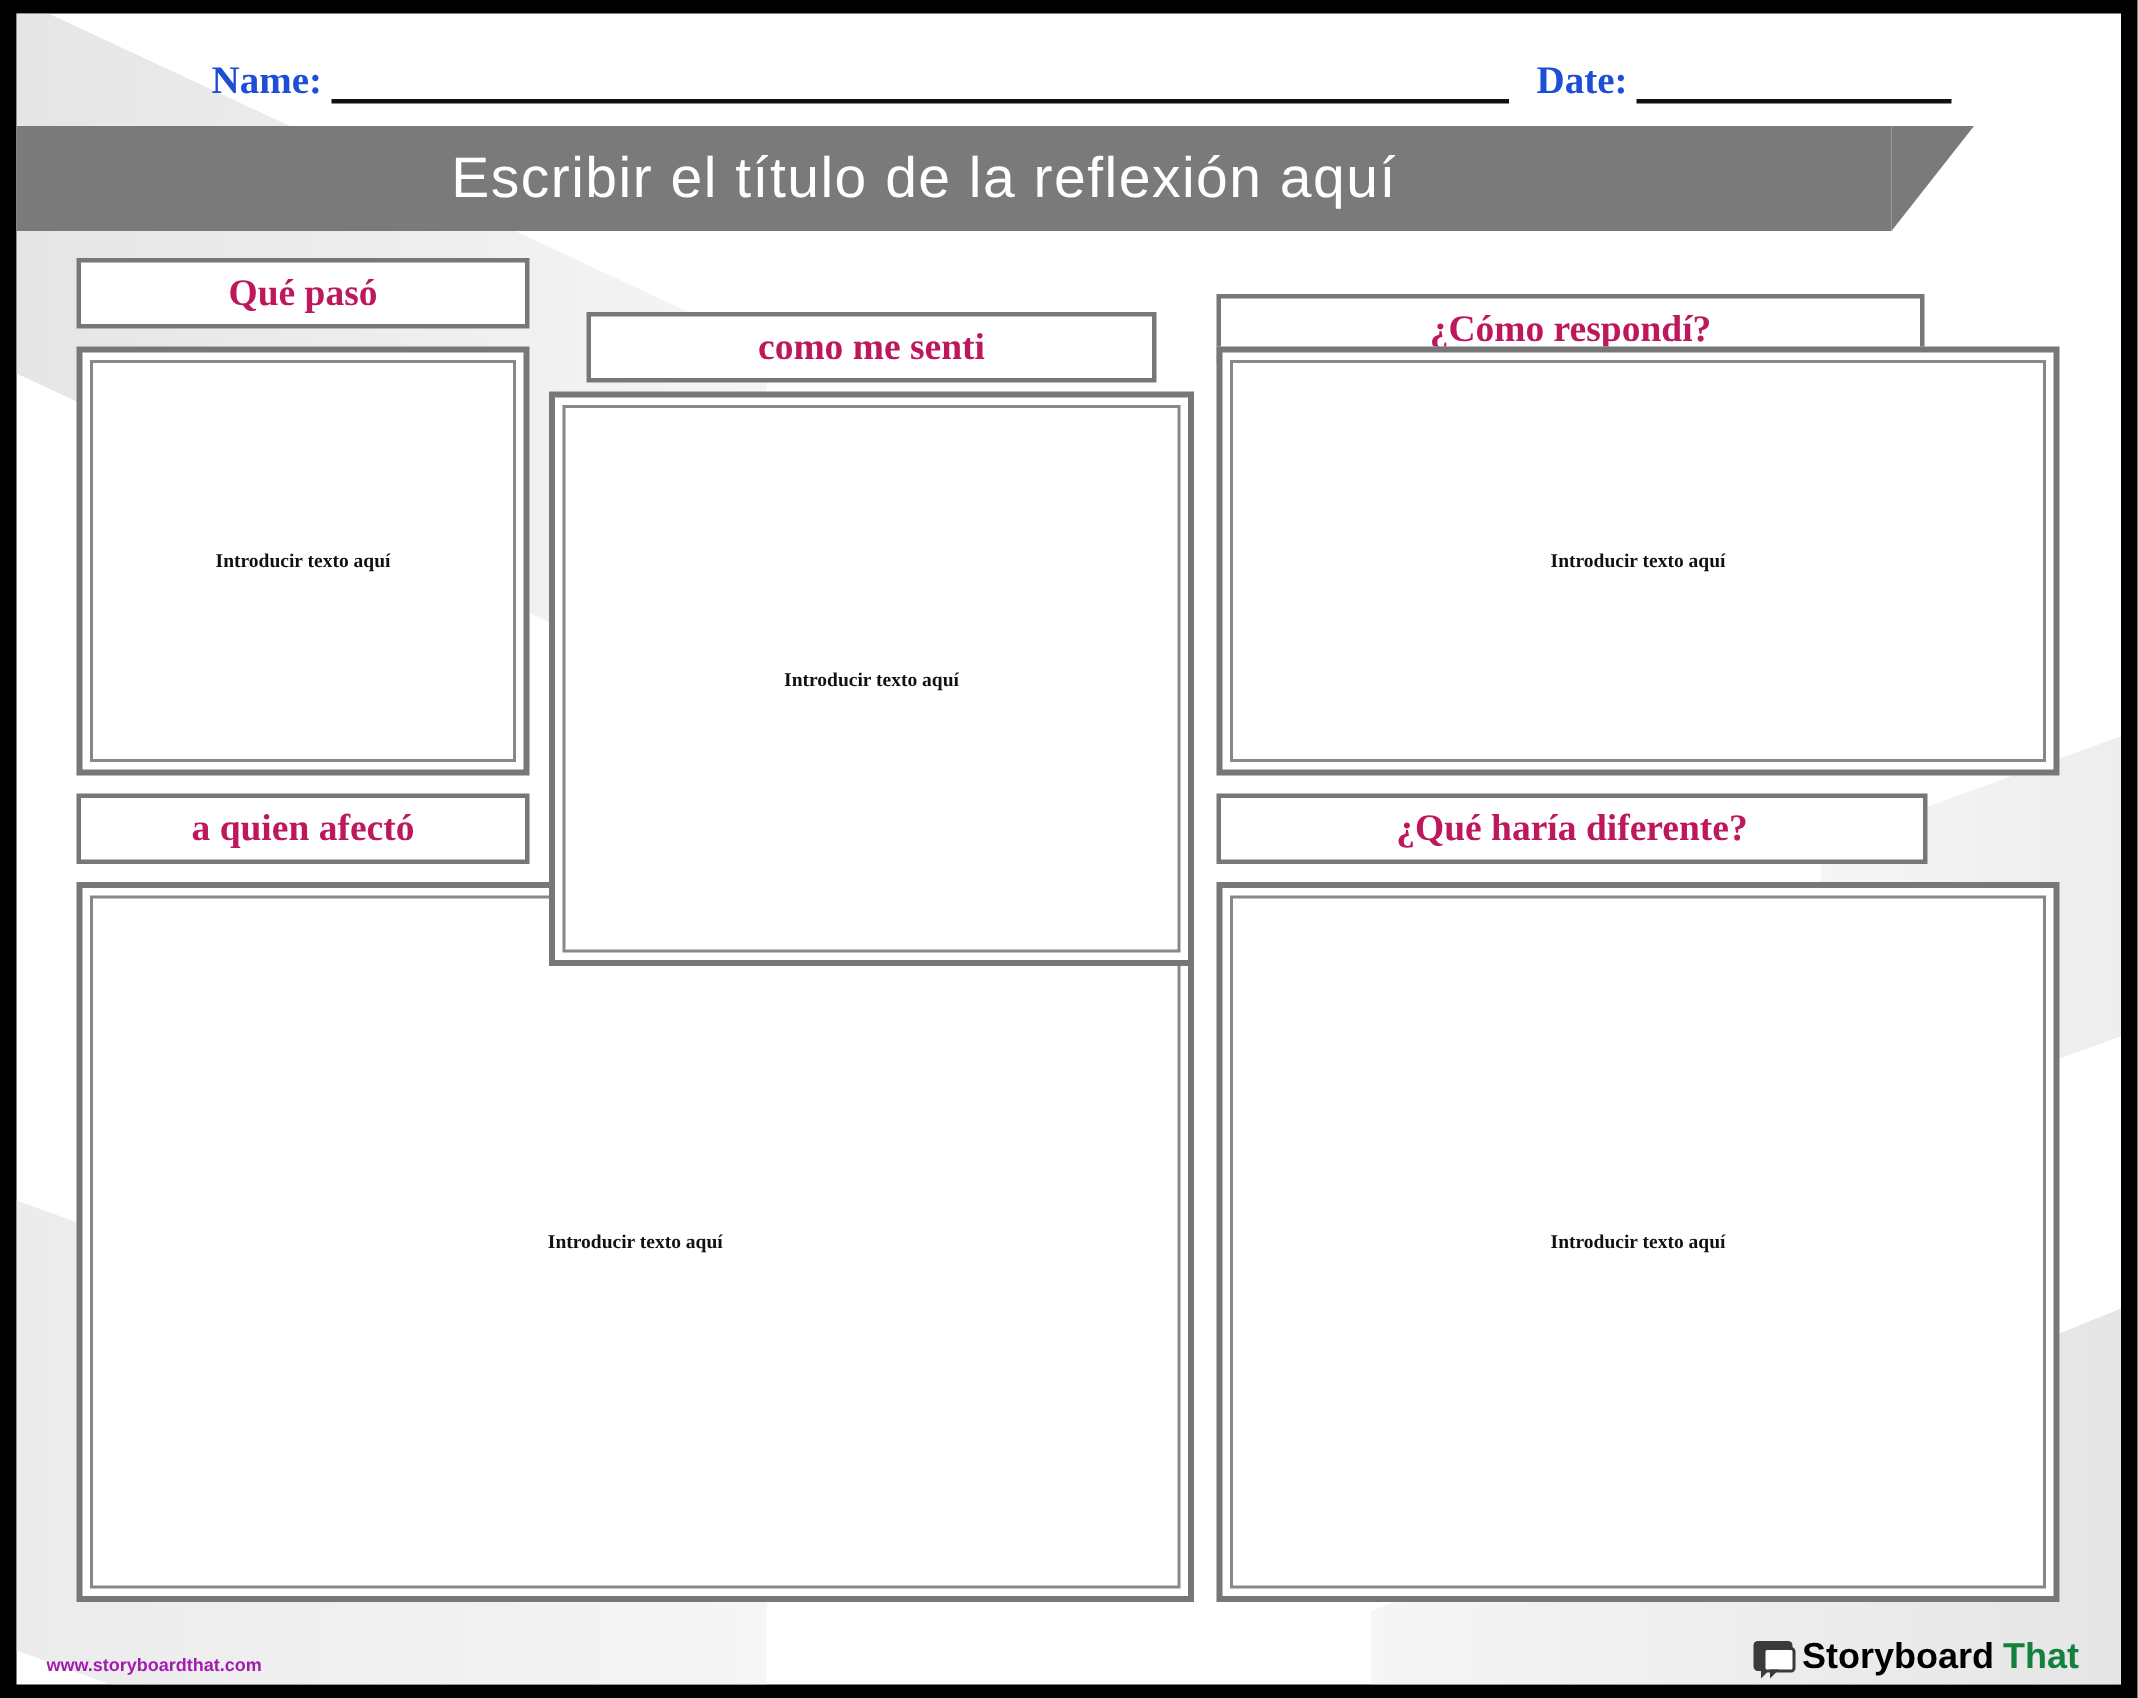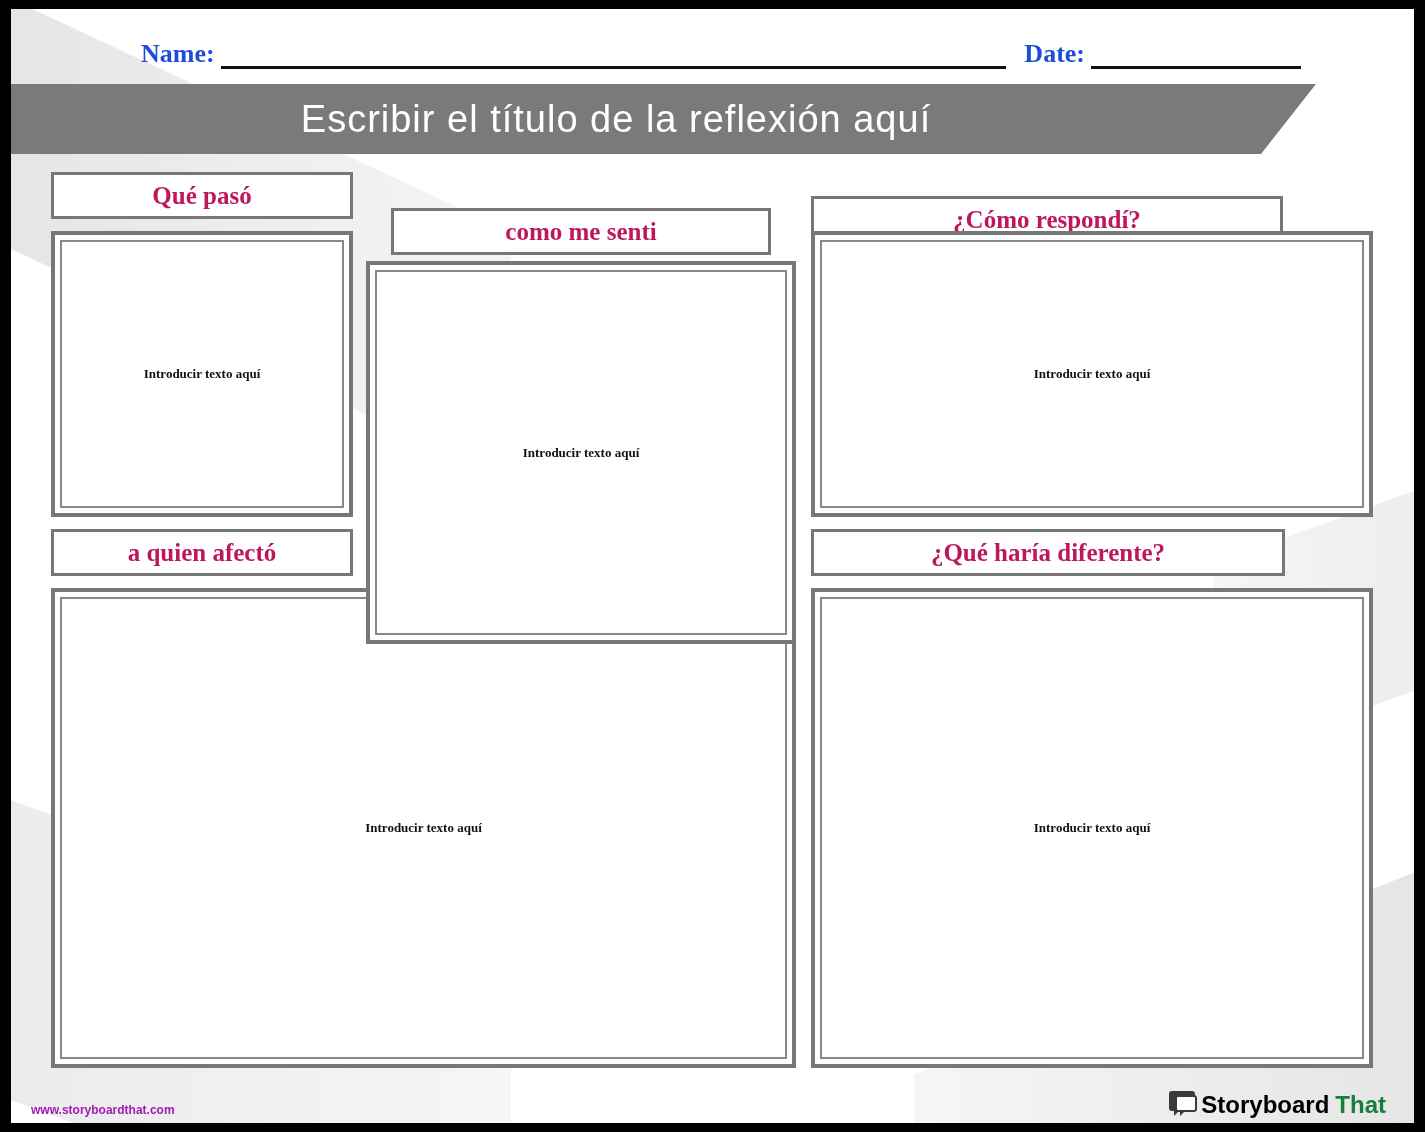--- a/index.html
+++ b/index.html
@@ -169,21 +169,21 @@
     font-family: Arial, sans-serif;
     font-weight: bold;
     font-size: 12px;
     color: #a21caf;
   }
   .footer-logo {
     position: absolute;
     right: 28px;
     bottom: 4px;
     display: flex;
-    align-items: flex-start;
+    align-items: center;
     gap: 6px;
     font-family: Arial, sans-serif;
     font-size: 24px;
     color: #000;
   }
   .footer-logo .bold { font-weight: 700; }
   .footer-logo .thin { font-weight: 700; color: #15803d; }
   .logo-mark {
     width: 26px; height: 22px; position: relative;
   }

